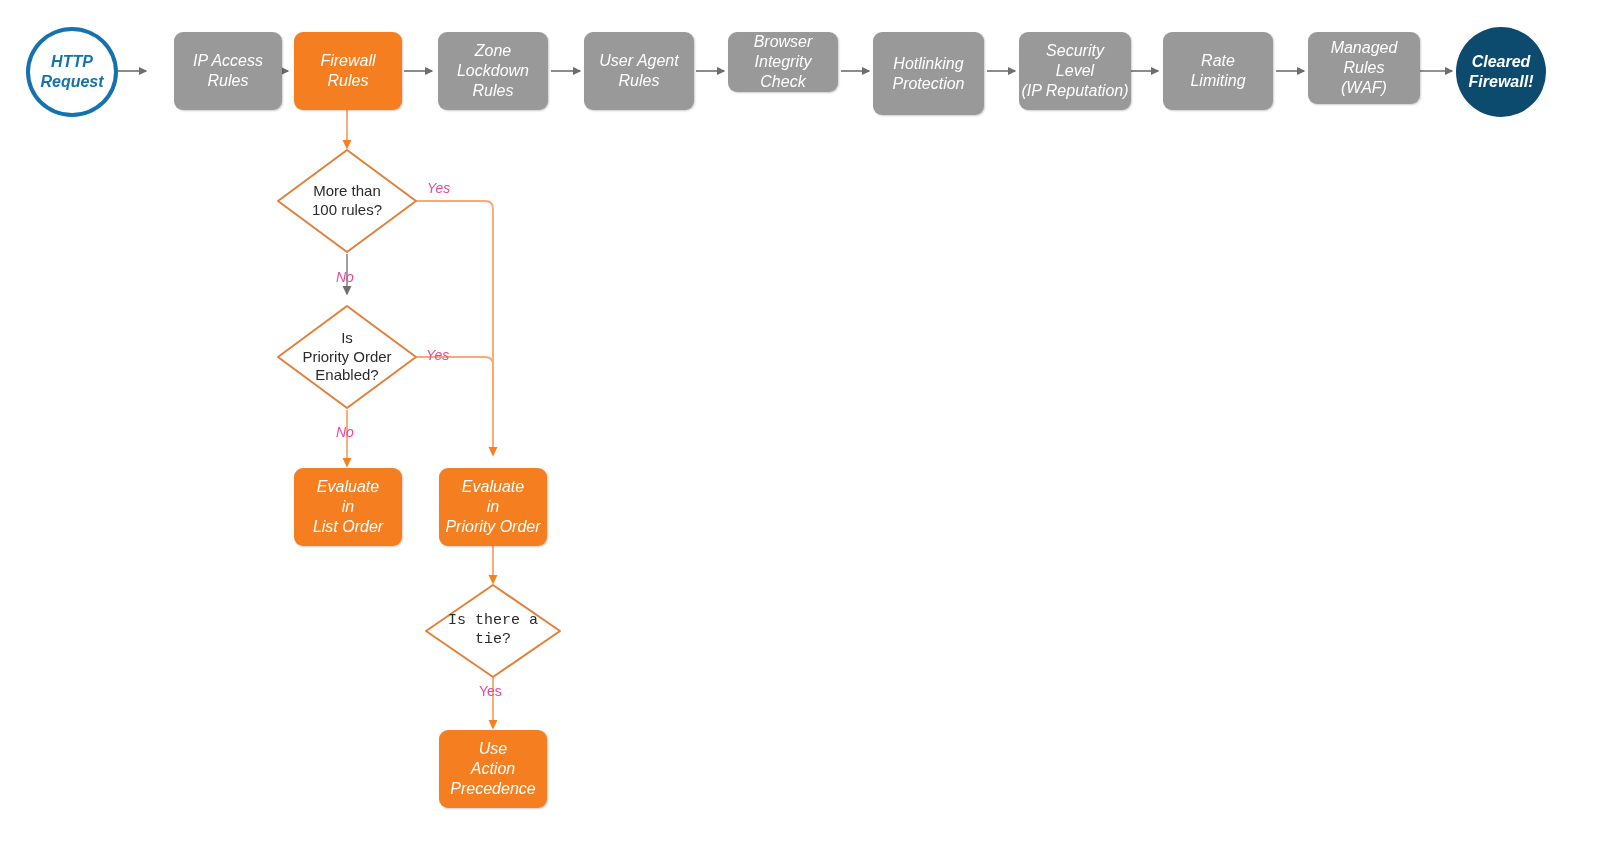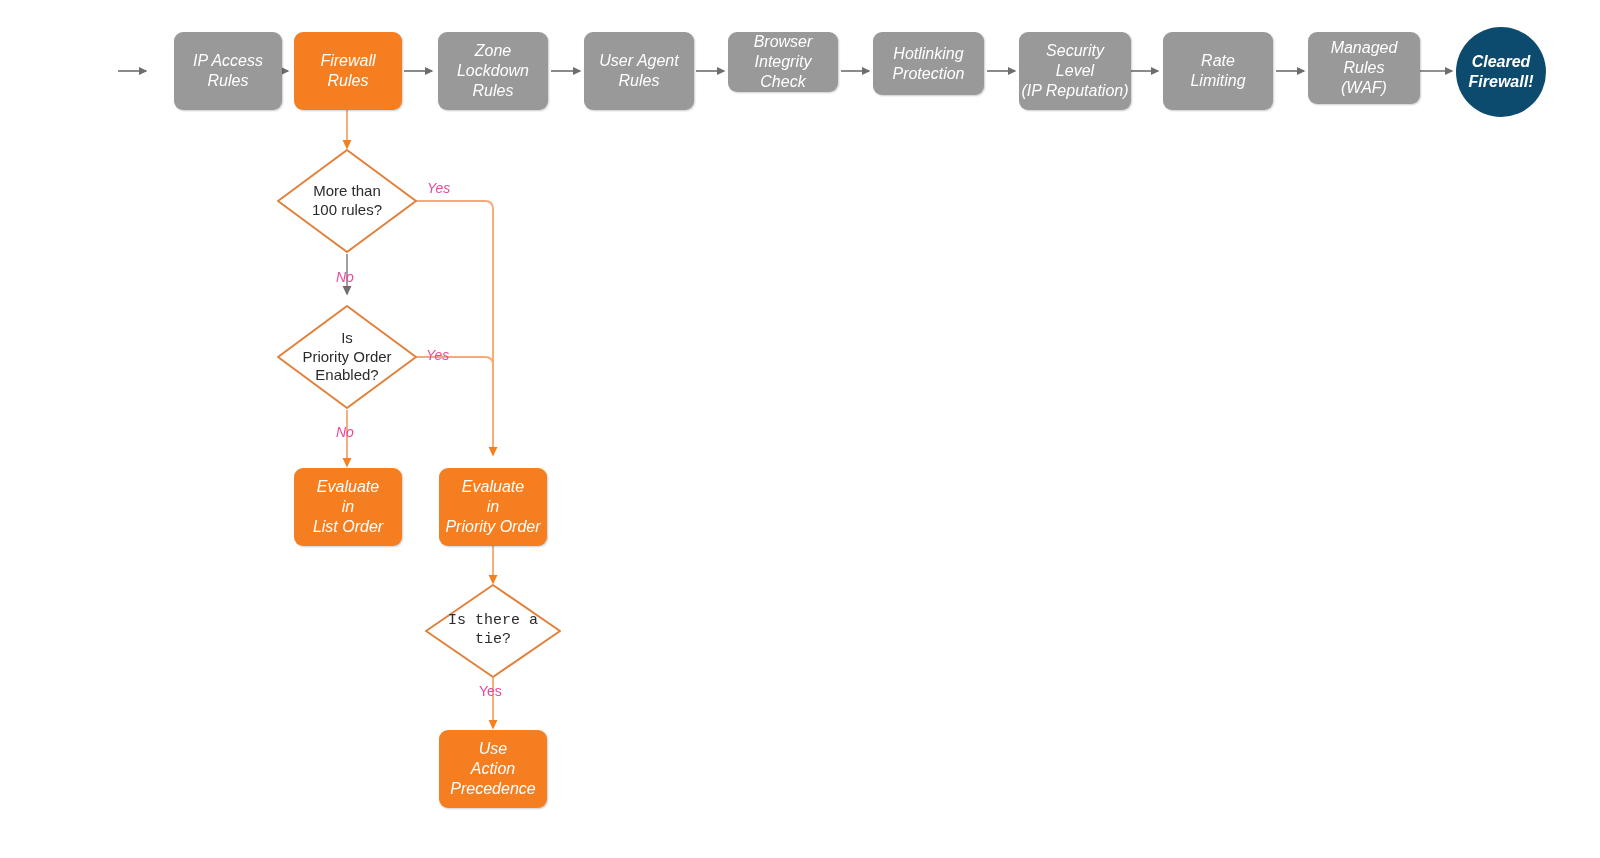--- a/index.html
+++ b/index.html
@@ -137,20 +137,24 @@
 
     <path d="M493,678 L493,728" stroke="#F9A977" stroke-width="1.9" fill="none" marker-end="url(#arrow-orange)"></path>
 
     <g fill="#ffffff" stroke="#E2803A" stroke-width="2" stroke-linejoin="round">
       <path d="M347,150 L416,201 L347,252 L278,201 Z"></path>
       <path d="M347,306 L416,357 L347,408 L278,357 Z"></path>
       <path d="M493,585 L560,631 L493,677 L426,631 Z"></path>
     </g>
   </svg>
 
+  <div class="node circle outline" style="left:26px; top:27px; width:92px; height:90px;">
+    <span>HTTP
+Request</span>
+  </div>
 
   <div class="node box gray" style="left:150px; top:32px; width:108px; height:78px;margin-left:24px;">
     <span>IP Access
 Rules</span>
   </div>
 
   <div class="node box orange" style="left:294px; top:32px; width:108px; height:78px;">
     <span>Firewall
 Rules</span>
   </div>
@@ -165,21 +169,21 @@
     <span>User Agent
 Rules</span>
   </div>
 
   <div class="node box gray" style="left:728px; top:32px; width:110px; height:60px;">
     <span>Browser
 Integrity
 Check</span>
   </div>
 
-  <div class="node box gray" style="left:873px; top:32px; width:111px; height:63px;">
+  <div class="node box gray" style="left:873px; top:32px; width:111px; height:83px;">
     <span>Hotlinking
 Protection</span>
   </div>
 
   <div class="node box gray" style="left:1019px; top:32px; width:112px; height:78px;">
     <span>Security
 Level
 (IP Reputation)</span>
   </div>
 

